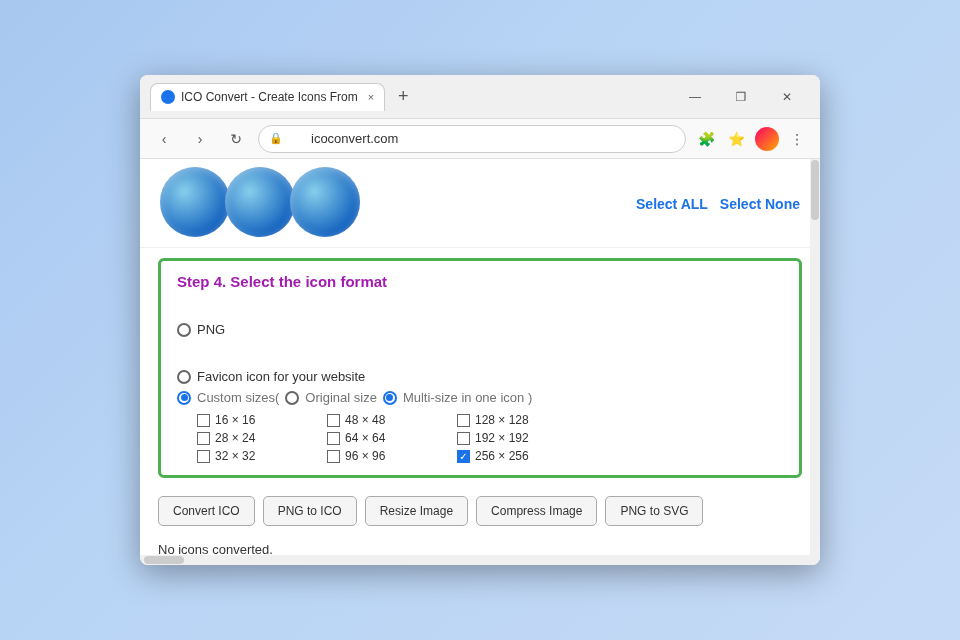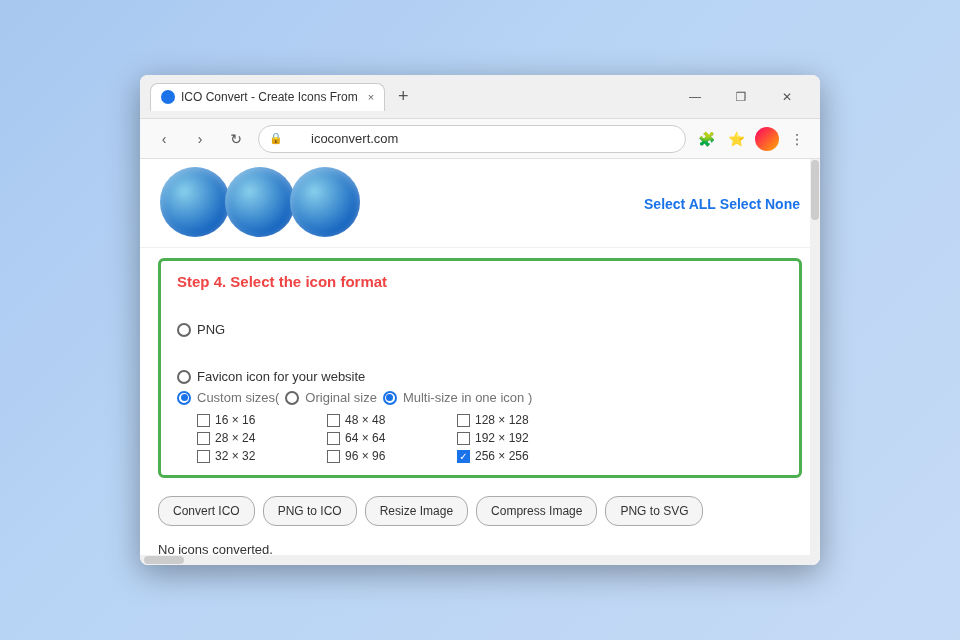--- a/index.html
+++ b/index.html
@@ -218,21 +218,21 @@
       border-radius: 50%;
       background: radial-gradient(circle at 35% 35%, #87ceeb, #1565c0 70%, #0d47a1);
       margin-right: -5px;
       box-shadow: inset 0 2px 8px rgba(255,255,255,0.4);
       flex-shrink: 0;
     }
 
     .select-links {
       margin-left: auto;
       display: flex;
-      gap: 4px;
+      gap: 12px;
       align-items: center;
       padding-top: 4px;
     }
 
     .select-link {
       color: #1a73e8;
       font-size: 14px;
       font-weight: bold;
       cursor: pointer;
       text-decoration: none;
@@ -243,21 +243,21 @@
       margin: 10px 18px;
       border: 3px solid #4caf50;
       border-radius: 6px;
       padding: 12px 16px;
       flex-shrink: 0;
     }
 
     .step4-title {
       font-size: 15px;
       font-weight: bold;
-      color: #ef4444;
+      color: #a21caf;
       margin-bottom: 10px;
     }
 
     .radio-option {
       display: flex;
       align-items: center;
       gap: 6px;
       margin-bottom: 6px;
       font-size: 13px;
       color: #333;
@@ -346,21 +346,21 @@
     .convert-buttons {
       display: flex;
       gap: 8px;
       flex-wrap: nowrap;
     }
 
     .convert-btn {
       padding: 7px 14px;
       border: 1px solid #aaa;
       background: #f5f5f5;
-      border-radius: 13px;
+      border-radius: 5px;
       font-size: 12px;
       color: #333;
       cursor: pointer;
       white-space: nowrap;
     }
 
     .no-icons-text {
       padding: 8px 18px;
       font-size: 13px;
       color: #333;

